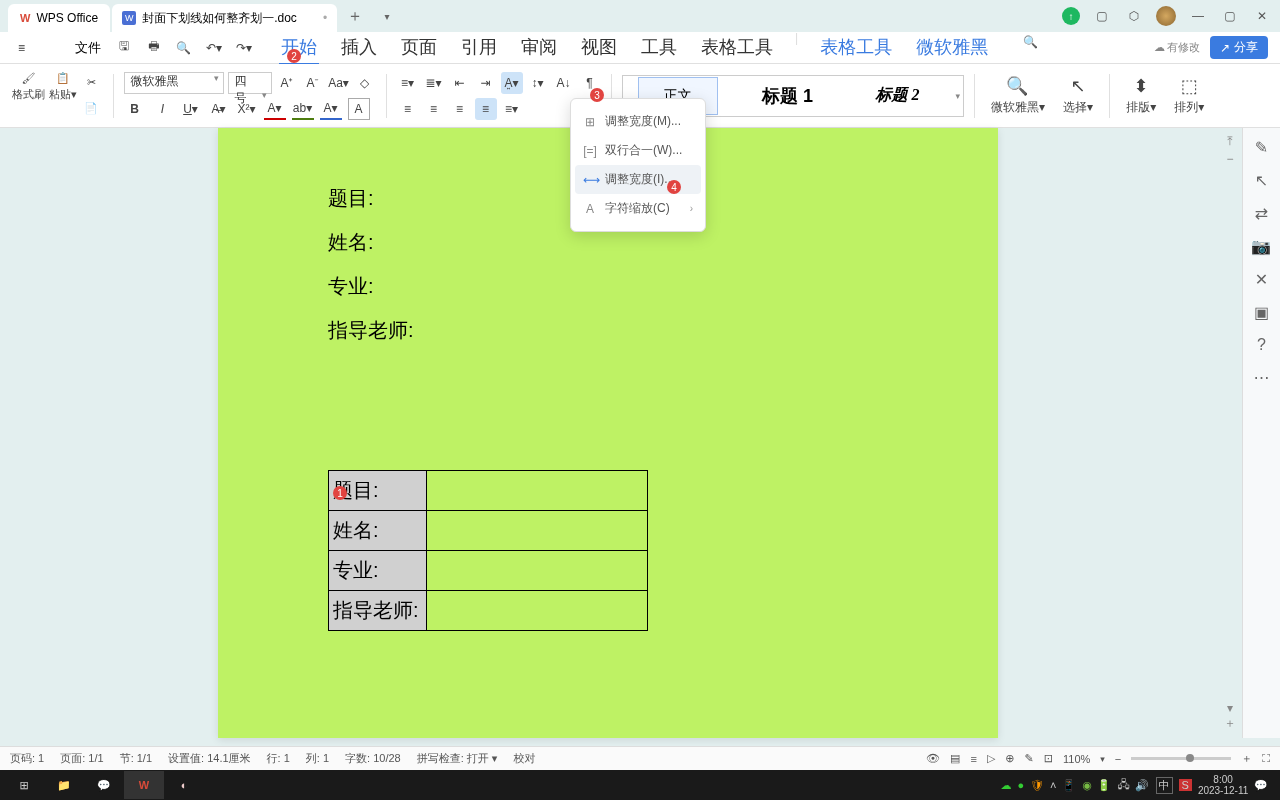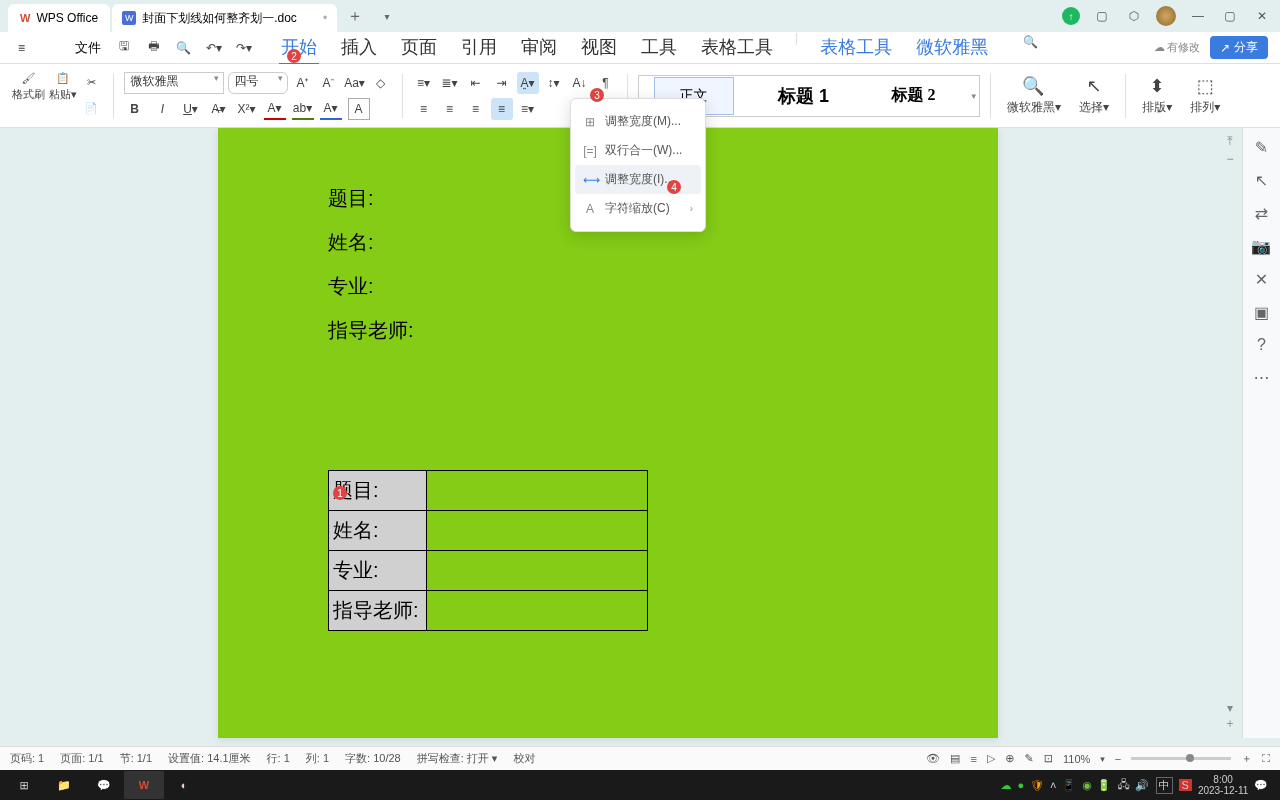--- a/index.html
+++ b/index.html
@@ -34,35 +34,35 @@
 .ribbon-group { display: flex; flex-direction: column; align-items: center; gap: 2px; font-size: 11px; color: #444; }
 .ribbon-sep { width: 1px; height: 44px; background: #e0e0e0; margin: 0 4px; }
 .rbtn { display: flex; align-items: center; justify-content: center; height: 22px; min-width: 22px; color: #444; }
 .rbtn.small { width: 22px; }
 .font-combo { border: 1px solid #ccc; height: 22px; font-size: 12px; padding: 0 18px 0 6px; background: #fff; position: relative; color:#333;}
 .font-combo::after { content: "▾"; position: absolute; right: 4px; font-size: 9px; color: #888; }
 .style-gallery { border: 1px solid #ccc; display: flex; align-items: center; gap: 0; height: 42px; }
 .style-item { width: 80px; height: 38px; display: flex; align-items: center; justify-content: center; font-size: 14px; border: 1px solid transparent; margin: 15px; }
 .style-item.active { border: 1px solid #a0c0f0; background: #f0f6ff; }
 .style-heading1 { font-weight: bold; font-size: 18px; font-family: Liberation Sans, sans-serif;}
-.style-heading2 { font-weight: bold; font-size: 16px; font-family: "SimSun";}
+.style-heading2 { font-weight: bold; font-style: italic; font-size: 16px; font-family: "SimSun";}
 .ribbon-bigbtn { display: flex; flex-direction: column; align-items: center; gap: 2px; font-size: 12px; color: #444; padding: 0 6px; }
 .ribbon-bigbtn .icon { font-size: 18px; height: 22px; display:flex;align-items:center;}
 .pressed { background: #cde3f8; border-radius: 3px; }
 
 
 .dropdown { position: absolute; top: 98px; left: 570px; width: 136px; background: #fff; border: 1px solid #ddd; border-radius: 6px; box-shadow: 0 4px 16px rgba(0,0,0,.15); padding: 8px 0; z-index: 100; }
 .dropdown-item { display: flex; align-items: center; gap: 8px; padding: 6px 12px; font-size: 12px; color: #555; position: relative; }
 .dropdown-item.hover { background: #eef2f6; border-radius: 4px; margin: 0 4px; padding: 6px 8px; }
 .dropdown-item .arrow { margin-left: auto; font-size: 10px; color: #999; }
 .dd-icon { width: 14px; text-align: center; color: #888; font-size: 12px; }
 
 
 .canvas-wrap { height: 610px; background: #e3efef; position: relative; display: flex; }
-.canvas { width: 780px; background: #84cc16; margin-left: 218px; box-shadow: 0 2px 8px rgba(0,0,0,.1); padding: 20px 110px; position: relative; height: 100%; }
+.canvas { width: 780px; background: #bef264; margin-left: 218px; box-shadow: 0 2px 8px rgba(0,0,0,.1); padding: 20px 110px; position: relative; height: 100%; }
 .form-text { font-size: 20px; color: #000; line-height: 2; margin-top: 30px; }
 .form-text p { margin-bottom: 4px; }
 .form-table { border-collapse: collapse; margin-top: 120px; width: 320px; }
 .form-table td { border: 1px solid #000; padding: 6px 4px; font-size: 20px; height: 38px; }
 .form-table td.label { width: 98px; }
 .form-table td.label.sel { background: #d0d0d0; }
 
 
 .right-panel { width: 38px; background: #f7f9fa; border-left: 1px solid #ddd; display: flex; flex-direction: column; align-items: center; gap: 14px; padding-top: 10px; position: absolute; right: 0; top: 0; bottom: 0; color: #666; font-size: 16px; }
 
@@ -153,21 +153,21 @@
     </div>
     <div class="ribbon-group" style="gap:4px;">
       <span class="rbtn small">✂</span>
       <span class="rbtn small">📄</span>
     </div>
   </div>
   <div class="ribbon-sep"></div>
   <div style="display:flex; flex-direction:column; gap:4px;">
     <div style="display:flex; gap:4px;">
       <div class="font-combo" style="width:100px;">微软雅黑</div>
-      <div class="font-combo" style="width:60px;border-radius:6px;">四号</div>
+      <div class="font-combo" style="width:44px;">四号</div>
       <span class="rbtn small">A⁺</span>
       <span class="rbtn small">A⁻</span>
       <span class="rbtn small">Aa▾</span>
       <span class="rbtn small">◇</span>
     </div>
     <div style="display:flex; gap:6px;">
       <span class="rbtn small">
           <b>B</b>
         </span>
       <span class="rbtn small">

